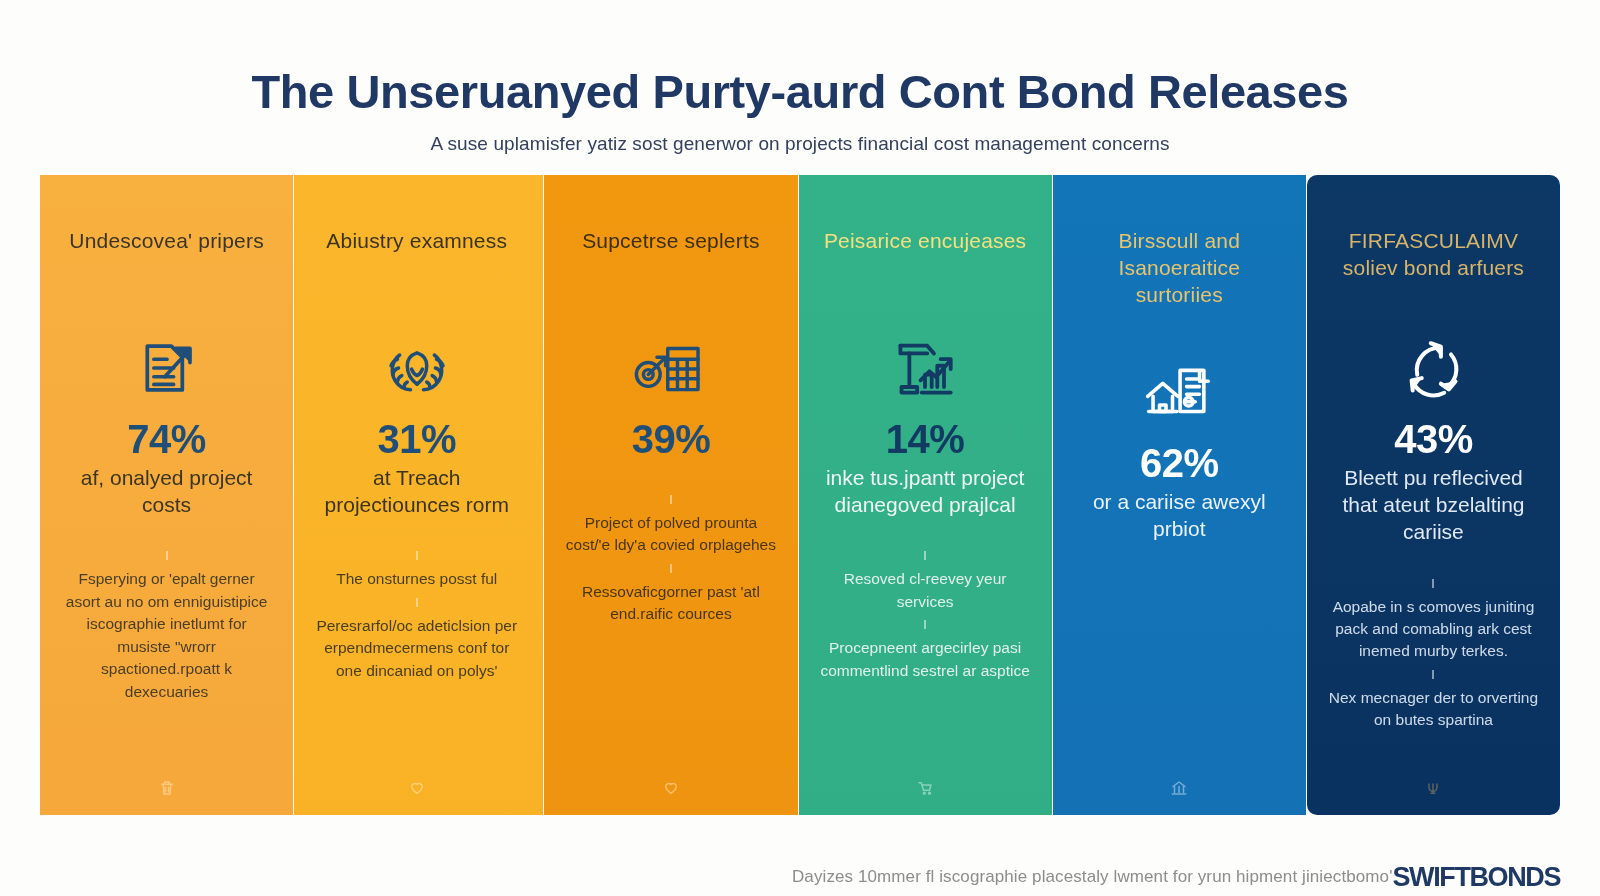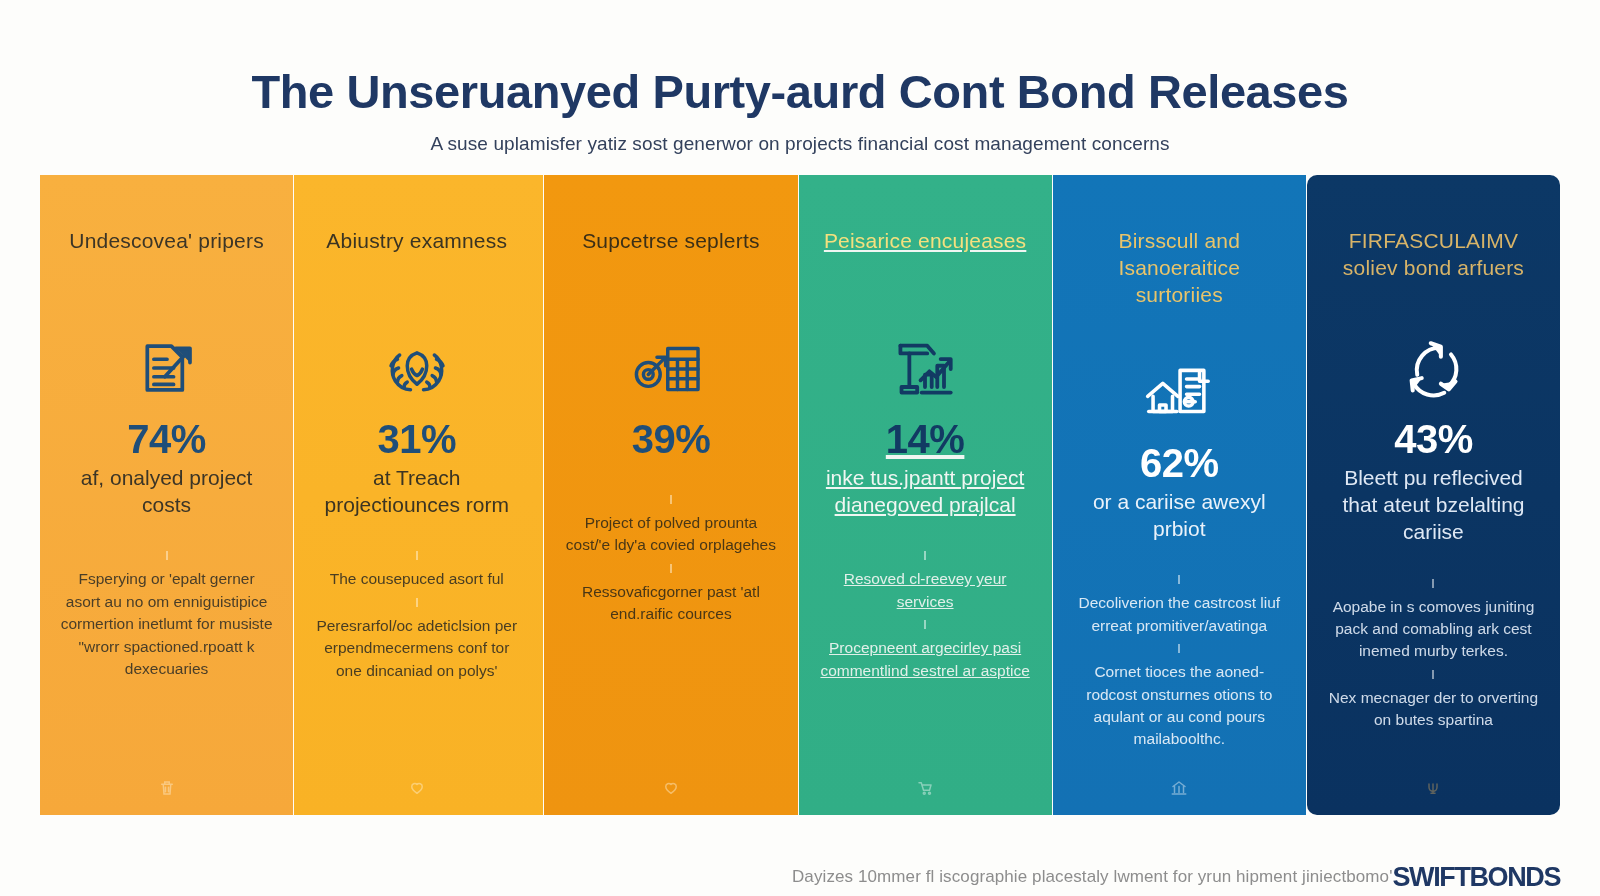--- a/index.html
+++ b/index.html
@@ -114,21 +114,21 @@
     justify-content: center;
   }
 
   
   .c0 { background: linear-gradient(180deg,#f8b03f 0%,#f6a83a 100%); color: #3c3526; }
   .c0 .col-stat, .c0 .col-icon svg { color: #1f4e79; }
   .c1 { background: linear-gradient(180deg,#fbb62b 0%,#f9b225 100%); color: #3b3422; padding-left: 16px; }
   .c1 .col-stat, .c1 .col-icon svg { color: #1f4e79; }
   .c2 { background: linear-gradient(180deg,#f2980f 0%,#ef9410 100%); color: #3c2f16; }
   .c2 .col-stat, .c2 .col-icon svg { color: #1f4e79; }
-  .c3 { background: linear-gradient(180deg,#33b189 0%,#31ae86 100%); color: #f0f6f2; text-decoration: underline; }
+  .c3 { background: linear-gradient(180deg,#33b189 0%,#31ae86 100%); color: #f0f6f2; }
   .c3 .col-heading { color: #f4e07e; }
   .c3 .col-stat, .c3 .col-icon svg { color: #123a63; }
   .c4 { background: linear-gradient(180deg,#1275b8 0%,#1371b4 100%); color: #eaf2fa; }
   .c4 .col-heading { color: #e9c46a; }
   .c4 .col-stat { color: #ffffff; }
   .c4 .col-icon svg { color: #ffffff; }
   .c5 { background: linear-gradient(180deg,#0c3866 0%,#0a3260 100%); color: #dfe8f4; border-radius: 10px; }
   .c5 .col-heading { color: #d8b468; }
   .c5 .col-stat { color: #ffffff; }
   .c5 .col-icon svg { color: #ffffff; }
@@ -176,21 +176,21 @@
           <path d="M14 12h22l10 10v30H14z"></path>
           <path d="M20 24h12M20 32h18M20 40h18M20 47h18"></path>
           <path d="M30 40 L52 16"></path>
           <path d="M40 14h13v13" fill="currentColor" stroke="currentColor"></path>
         </svg>
       </div>
       <div class="col-stat">74%</div>
       <div class="col-stat-label">af, onalyed project costs</div>
       <div class="bullets">
         <div class="bullet-sep"></div>
-        <div class="bullet">Fsperying or 'epalt gerner asort au no om enniguistipice cormertion inetlumt for musiste "wrorr spactioned.rpoatt k dexecuaries</div>
+        <div class="bullet">Fsperying or 'epalt gerner asort au no om enniguistipice iscographie inetlumt for musiste "wrorr spactioned.rpoatt k dexecuaries</div>
       </div>
       <div class="col-footer-icon">
         <svg width="18" height="18" viewBox="0 0 24 24" fill="none" stroke="#fff6e0" stroke-width="2" stroke-linecap="round">
           <path d="M5 7h14M7 7l1 13h8l1-13M10 11v6M14 11v6M9 7V4h6v3"></path>
         </svg>
       </div>
     </div>
 
     <div class="col c1">
       <div class="col-heading">Abiustry examness</div>
@@ -201,21 +201,21 @@
           <path d="M20 20c-7 5-9 16-4 24 4 6 10 8 14 8"></path>
           <path d="M18 24c-3 1-5 3-6 6M19 32c-3 1-5 3-5 6M22 39c-2 1-4 3-4 6M27 45c-2 1-3 3-3 5"></path>
           <path d="M52 20c7 5 9 16 4 24-4 6-10 8-14 8"></path>
           <path d="M54 24c3 1 5 3 6 6M53 32c3 1 5 3 5 6M50 39c2 1 4 3 4 6M45 45c2 1 3 3 3 5"></path>
         </svg>
       </div>
       <div class="col-stat">31%</div>
       <div class="col-stat-label">at Treach projectiounces rorm</div>
       <div class="bullets">
         <div class="bullet-sep"></div>
-        <div class="bullet">The cousepuced asort ful</div>
+        <div class="bullet">The onsturnes posst ful</div>
         <div class="bullet-sep"></div>
         <div class="bullet">Peresrarfol/oc adeticlsion per erpendmecermens conf tor one dincaniad on polys'</div>
       </div>
       <div class="col-footer-icon">
         <svg width="18" height="18" viewBox="0 0 24 24" fill="none" stroke="#fff6e0" stroke-width="2" stroke-linecap="round" stroke-linejoin="round">
           <path d="M12 19s-7-4.5-7-9a4 4 0 017-2.6A4 4 0 0119 10c0 4.5-7 9-7 9z"></path>
         </svg>
       </div>
     </div>
 
@@ -285,26 +285,20 @@
           <path d="M9 50h26"></path>
           <path d="M19 44h6v6h-6z"></path>
           <path d="M38 12h22v38H38z"></path>
           <path d="M44 20h12M44 27h12M44 34h12M44 41h8"></path>
           <circle cx="46" cy="41" r="4"></circle>
           <path d="M56 14v8h8"></path>
         </svg>
       </div>
       <div class="col-stat">62%</div>
       <div class="col-stat-label">or a cariise awexyl prbiot</div>
-      <div class="bullets">
-        <div class="bullet-sep"></div>
-        <div class="bullet">Decoliverion the castrcost liuf erreat promitiver/avatinga</div>
-        <div class="bullet-sep"></div>
-        <div class="bullet">Cornet tioces the aoned-rodcost onsturnes otions to aqulant or au cond pours mailaboolthc.</div>
-      </div>
       <div class="col-footer-icon">
         <svg width="18" height="18" viewBox="0 0 24 24" fill="none" stroke="#ffffff" stroke-width="2" stroke-linecap="round" stroke-linejoin="round">
           <path d="M4 10 L12 4 L20 10"></path>
             <path d="M6 10v8M12 10v8M18 10v8"></path>
             <path d="M3 20h18"></path>
         </svg>
       </div>
     </div>
 
     <div class="col c5">

